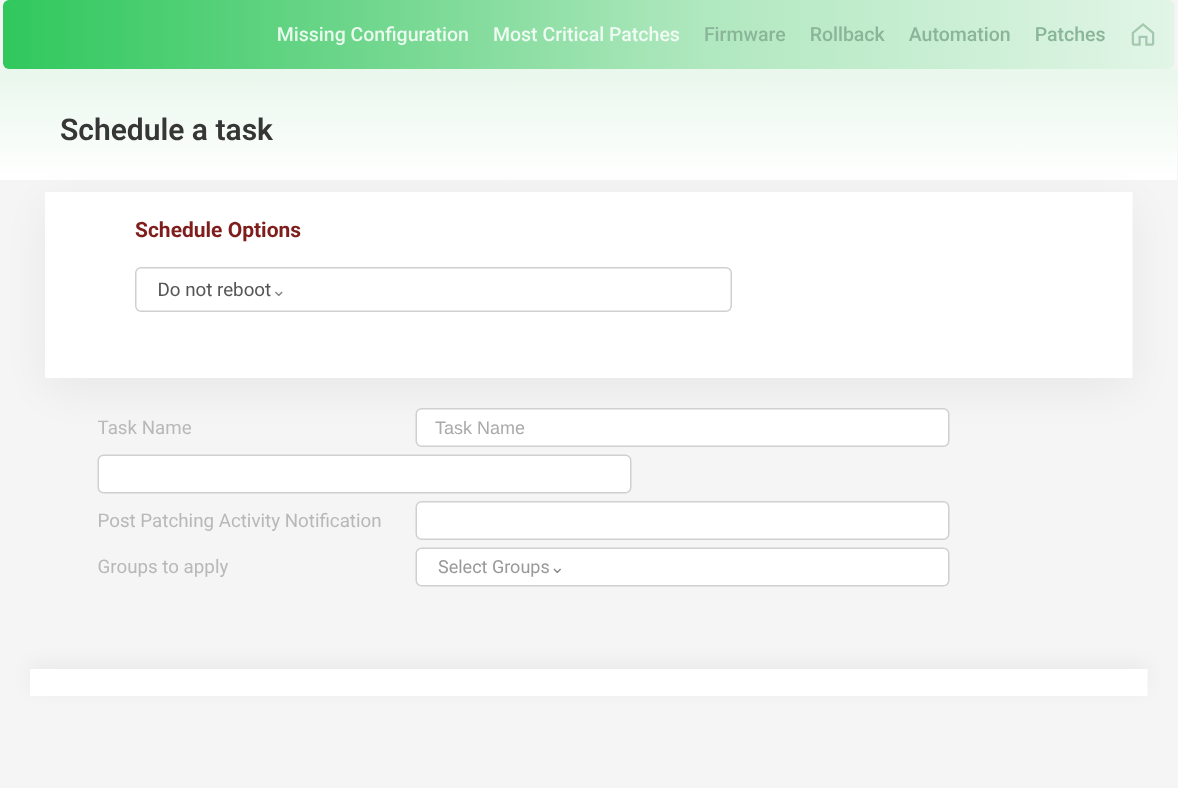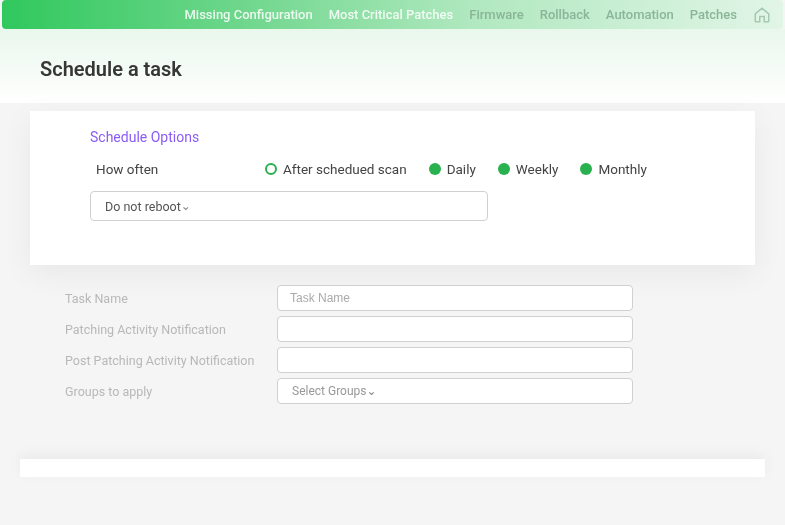--- a/index.html
+++ b/index.html
@@ -11,21 +11,21 @@
       font-family: -apple-system, BlinkMacSystemFont, "Segoe UI", Roboto, sans-serif;
       background: #f5f5f5;
       width: 785px;
       height: 525px;
       overflow: hidden;
     }
     .topnav {
       background: linear-gradient(90deg, #4cd964 0%, #3ec958 50%, #2eb84a 100%);
       background: linear-gradient(180deg, #3fd36a 0%, #e8f7ec 100%);
       background: linear-gradient(90deg, #30c85d 0%, #6dd68b 30%, #b0e8bf 60%, #e2f5e7 100%);
-      height: 29px;
+      height: 46px;
       border-radius: 4px;
       margin: 0 2px;
       display: flex;
       align-items: center;
       justify-content: flex-end;
       padding-right: 12px;
       gap: 16px;
     }
     .topnav .nav-item {
       color: rgba(255,255,255,0.9);
@@ -62,22 +62,22 @@
       border-radius: 0 0 0 0;
     }
     .card {
       background: #ffffff;
       margin: 8px 30px 0 30px;
       padding: 18px 30px 30px 60px;
       box-shadow: 0 8px 30px rgba(0,0,0,0.06);
     }
     .section-title {
       font-size: 14px;
-      font-weight: 400;
-      color: #8b5cf6;
+      font-weight: 700;
+      color: #7f1d1d;
       margin-bottom: 16px;
     }
     .form-row {
       display: flex;
       align-items: center;
       margin-bottom: 14px;
     }
     .form-label {
       width: 175px;
       font-size: 13.5px;
@@ -191,57 +191,35 @@
   </svg>
 </div>
 
 <div class="title-area">
   <h1 class="page-title">Schedule a task</h1>
 </div>
 
 <div class="card">
   <div class="section-title">Schedule Options</div>
 
-  <div class="form-row">
-    <div class="form-label">How often</div>
-    <div class="radio-group">
-      <div class="radio-option">
-        <span class="radio-dot selected"></span>
-        <span class="radio-label">After schedued scan</span>
-      </div>
-      <div class="radio-option">
-        <span class="radio-dot unselected"></span>
-        <span class="radio-label">Daily</span>
-      </div>
-      <div class="radio-option">
-        <span class="radio-dot unselected"></span>
-        <span class="radio-label">Weekly</span>
-      </div>
-      <div class="radio-option">
-        <span class="radio-dot unselected"></span>
-        <span class="radio-label">Monthly</span>
-      </div>
-    </div>
-  </div>
 
   <div class="form-row">
     <div class="select-box">
       <span>Do not reboot</span>
       <span class="chevron">⌄</span>
     </div>
   </div>
 </div>
 
 <div class="lower-form">
   <div class="form-row">
     <div class="form-label">Task Name</div>
     <input class="text-input" type="text" placeholder="Task Name" style="">
   </div>
   <div class="form-row">
-    <div class="form-label">Patching Activity Notification</div>
     <input class="text-input" type="text" style="">
   </div>
   <div class="form-row">
     <div class="form-label">Post Patching Activity Notification</div>
     <input class="text-input" type="text" style="">
   </div>
   <div class="form-row">
     <div class="form-label">Groups to apply</div>
     <div class="select-box">
       <span>Select Groups</span>

